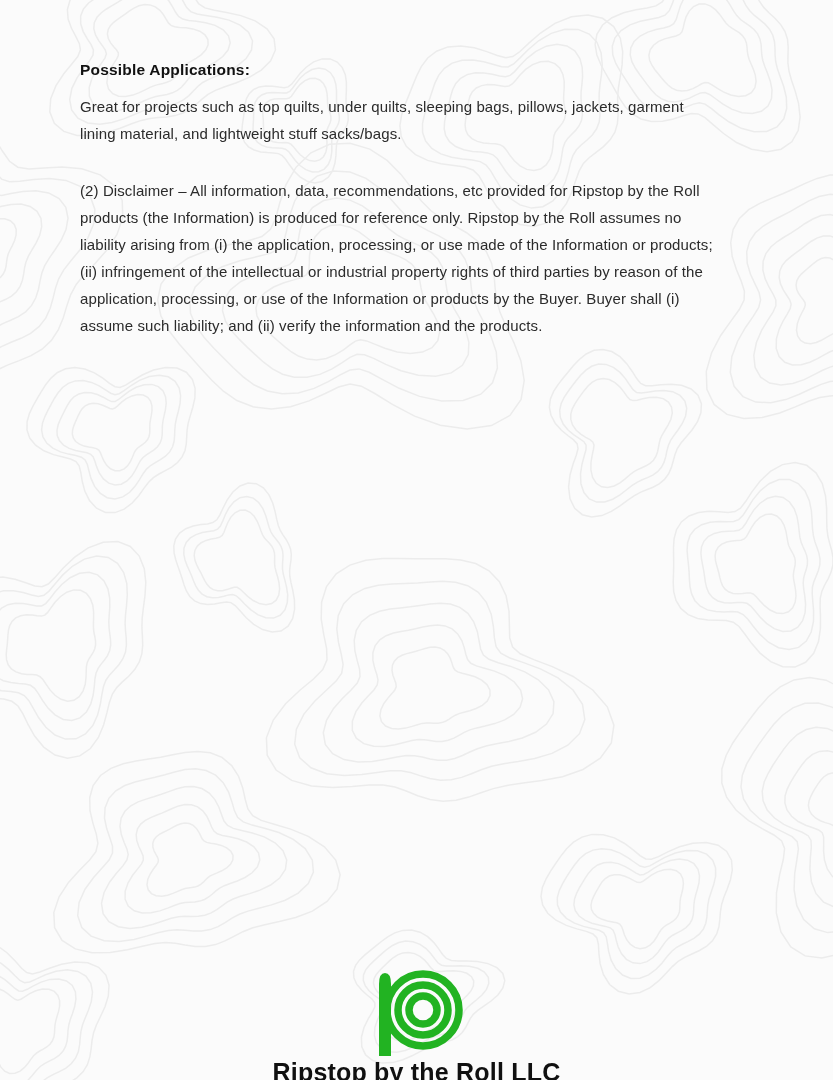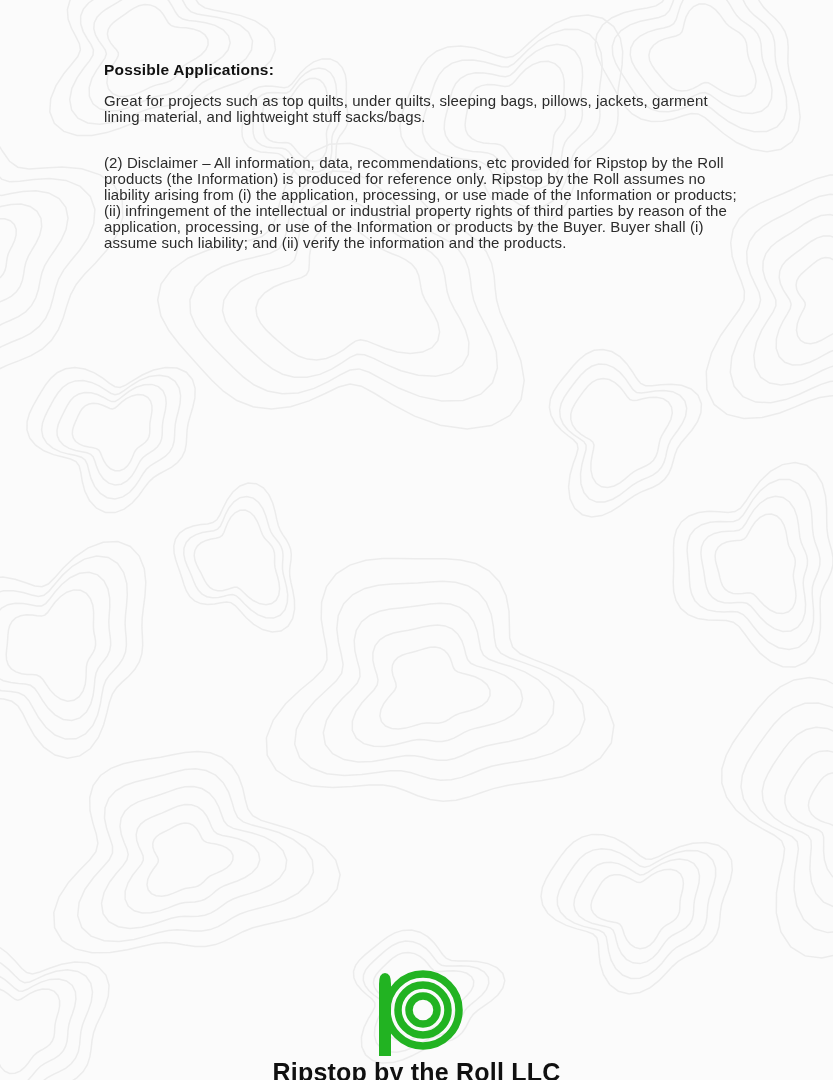--- a/index.html
+++ b/index.html
@@ -17,33 +17,33 @@
   }
   #topo-bg {
     position: absolute;
     inset: 0;
     z-index: 0;
     pointer-events: none;
   }
   .content {
     position: relative;
     z-index: 1;
-    padding: 60px 78px 0 104px;
+    padding: 60px 78px 0 80px;
   }
   .heading {
     font-size: 15.5px;
     line-height: 20px;
     font-weight: bold;
     color: #111;
     margin: 0 0 13px 0;
     letter-spacing: 0.2px;
   }
   .para {
     font-size: 15px;
-    line-height: 16px;
+    line-height: 27px;
     margin: 0;
     white-space: pre-line;
     max-width: 690px;
     letter-spacing: 0.1px;
   }
   .para.intro { margin-bottom: 30px; }
   .para.note1 { margin-bottom: 24px; }
   .footer {
     position: absolute;
     left: 0;

